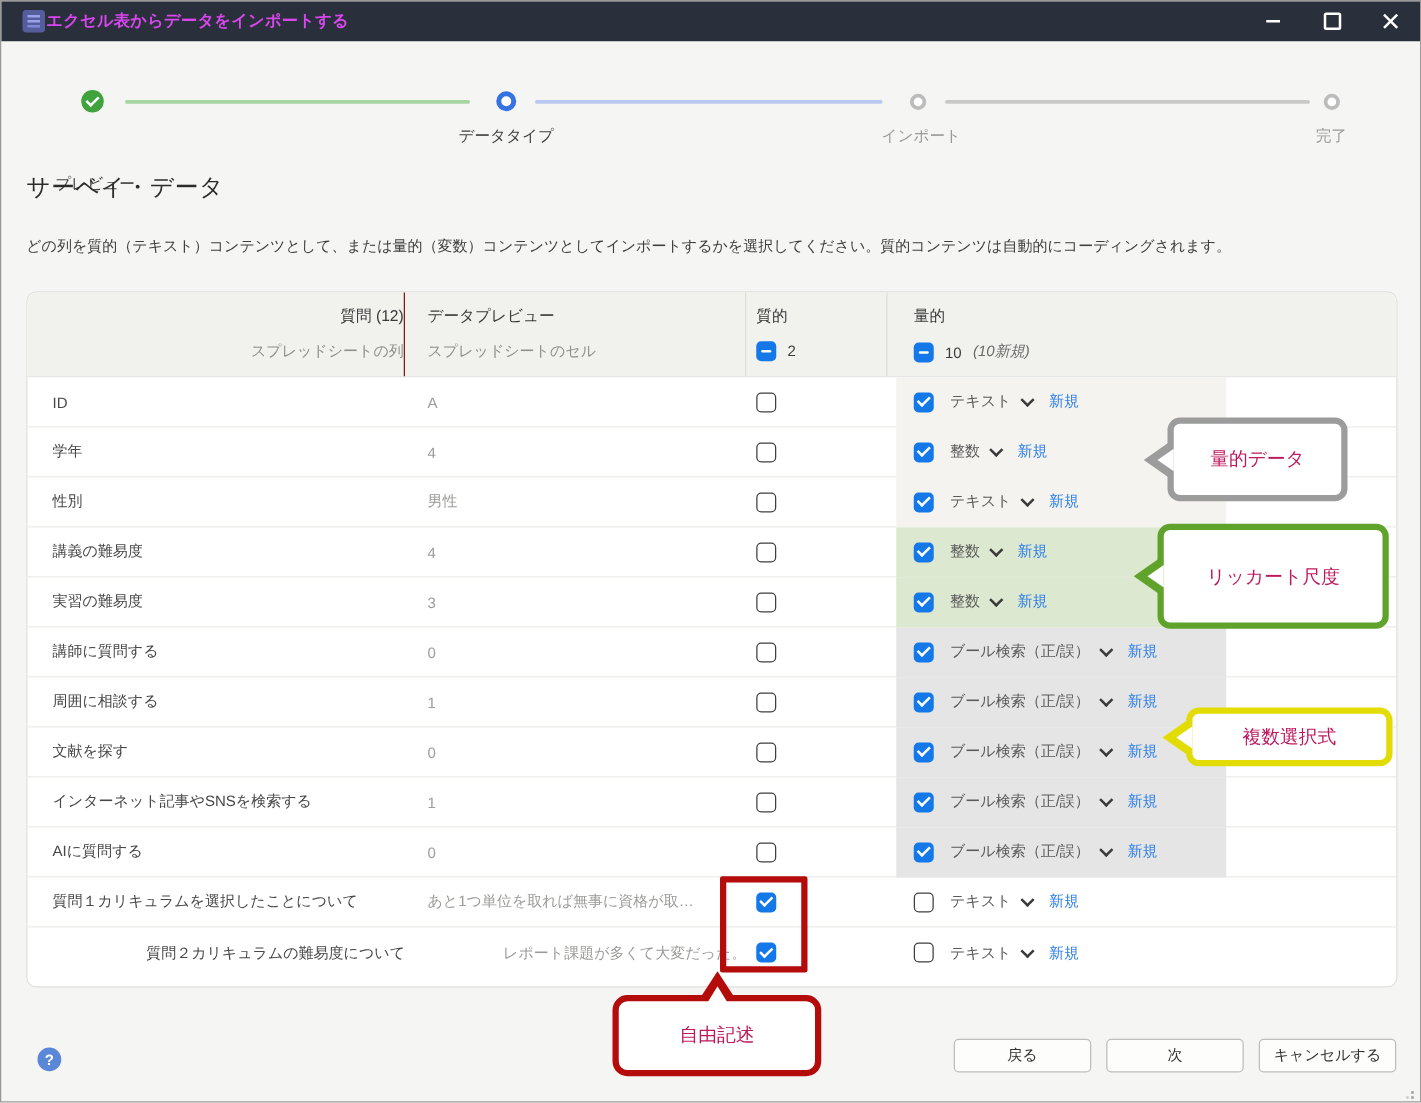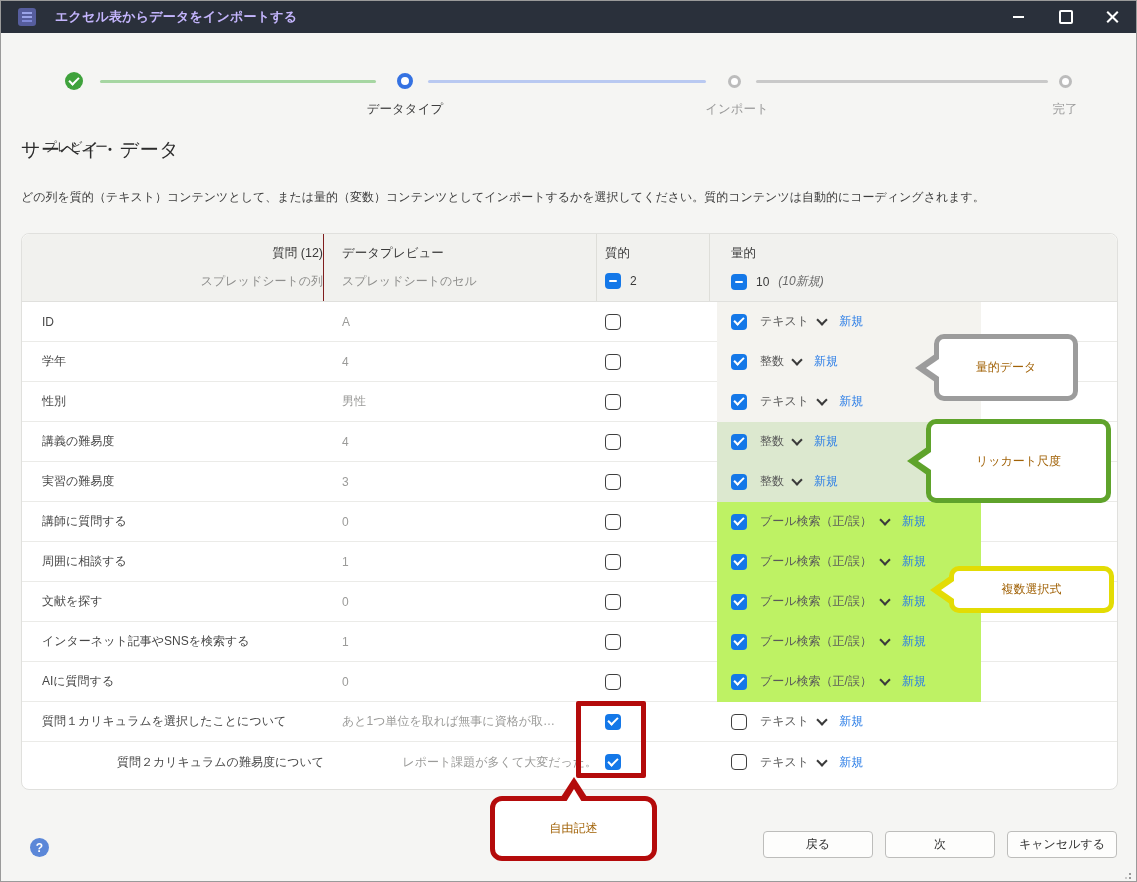--- a/index.html
+++ b/index.html
@@ -6,21 +6,21 @@
   body{
     width:1137px;height:882px;position:relative;overflow:hidden;
     background:#f5f5f3;
     font-family:"Liberation Sans","DejaVu Sans",sans-serif;
     box-sizing:border-box;border:1px solid #9a9a9a;
   }
   
   .titlebar{position:absolute;left:0;top:0;width:100%;height:32px;background:#2a303b;display:flex;align-items:center;}
   .app-icon{width:18px;height:18px;margin-left:17px;border-radius:3px;background:#565d9d;position:relative;flex:0 0 auto;}
   .app-icon:before{content:"";position:absolute;left:4px;top:4px;width:10px;height:2px;background:#9aa3e8;box-shadow:0 4px 0 #9aa3e8,0 8px 0 #8089d8;}
-  .win-title{color:#c4b5fd;font-size:13px;font-weight:600;margin-left:19px;letter-spacing:.2px;font-family:Liberation Mono, monospace;}
+  .win-title{color:#d946ef;font-size:13px;font-weight:600;margin-left:1px;letter-spacing:.2px;font-family:Liberation Mono, monospace;}
   .win-controls{margin-left:auto;display:flex;height:100%;}
   .win-btn{width:47px;height:100%;display:flex;align-items:center;justify-content:center;cursor:default;}
   .glyph-min{width:11px;height:2px;background:#fff;}
   .glyph-max{width:10px;height:10px;border:2px solid #fff;border-radius:2px;}
   .glyph-close{position:relative;width:13px;height:13px;}
   .glyph-close:before,.glyph-close:after{content:"";position:absolute;left:-1px;top:5px;width:15px;height:2px;background:#fff;}
   .glyph-close:before{transform:rotate(45deg);} .glyph-close:after{transform:rotate(-45deg);}
   
   .step-line{position:absolute;height:3px;border-radius:2px;top:79px;}
   .line-done{left:99px;width:276px;background:#a6d6a2;}
@@ -56,27 +56,27 @@
   .cb.ind{background:#1478e8;border:none;}
   .cb.ind .dash{width:8px;height:2px;background:#fff;border-radius:1px;}
   
   .row{display:flex;height:40px;border-bottom:1px solid #ebebe8;align-items:center;box-sizing:border-box;}
   .row:last-child{border-bottom:none;text-align:right;}
   .c-name{width:302px;padding-left:20px;font-size:12px;color:#474747;box-sizing:border-box;white-space:nowrap;}
   .c-preview{width:273px;padding-left:18px;font-size:12px;color:#9b9b99;box-sizing:border-box;white-space:nowrap;overflow:hidden;}
   .c-qual{width:113px;padding-left:8px;box-sizing:border-box;display:flex;align-items:center;}
   .c-quant{flex:1;height:40px;display:flex;align-items:center;}
   .band{margin-left:7px;width:264px;height:40px;display:flex;align-items:center;box-sizing:border-box;padding-left:14px;gap:13px;}
-  .hl-gray{background:#f4f3ef;} .hl-green{background:#dce8cf;} .hl-yellow{background:#bef264;text-align:right;} .hl-none{background:transparent;}
+  .hl-gray{background:#f4f3ef;} .hl-green{background:#dce8cf;} .hl-yellow{background:#e5e5e5;text-align:right;} .hl-none{background:transparent;}
   .dropdown{display:flex;align-items:center;gap:9px;cursor:pointer;}
   .dd-label{font-size:12px;color:#5a5a5a;white-space:nowrap;}
   .chev{width:6px;height:6px;border-right:2px solid #3a3a3a;border-bottom:2px solid #3a3a3a;transform:rotate(45deg);margin-top:-3px;}
   .new-link{font-size:12px;color:#2e7fe7;text-decoration:none;cursor:pointer;white-space:nowrap;}
   
-  .callout{position:absolute;background:#fff;border-radius:10px;display:flex;align-items:center;justify-content:center;font-size:12px;color:#a16207;box-sizing:border-box;}
+  .callout{position:absolute;background:#fff;border-radius:10px;display:flex;align-items:center;justify-content:center;font-size:15px;color:#be185d;box-sizing:border-box;}
   .co-gray{left:933px;top:333px;width:144px;height:67px;border:5px solid #9c9c9c;}
   .co-green{left:925px;top:418px;width:185px;height:84px;border:5px solid #5fa32b;}
   .co-yellow{left:948px;top:565px;width:165px;height:47px;border:5px solid #e3dc04;}
   .co-red{left:489px;top:795px;width:167px;height:65px;border:5px solid #b40b0b;border-radius:12px;}
   .pt{position:absolute;width:0;height:0;}
   .pt-out{left:-24px;top:calc(50% - 14px);border-top:14px solid transparent;border-bottom:14px solid transparent;border-right:20px solid #000;}
   .pt-in{left:-13px;top:calc(50% - 9px);border-top:9px solid transparent;border-bottom:9px solid transparent;border-right:13px solid #fff;}
   .co-gray .pt-out{border-right-color:#9c9c9c;} .co-green .pt-out{border-right-color:#5fa32b;} .co-yellow .pt-out{border-right-color:#e3dc04;}
   .pt-out-top{left:66px;top:-24px;border-left:13px solid transparent;border-right:13px solid transparent;border-bottom:20px solid #b40b0b;}
   .pt-in-top{left:71px;top:-12px;border-left:8px solid transparent;border-right:8px solid transparent;border-bottom:13px solid #fff;}

